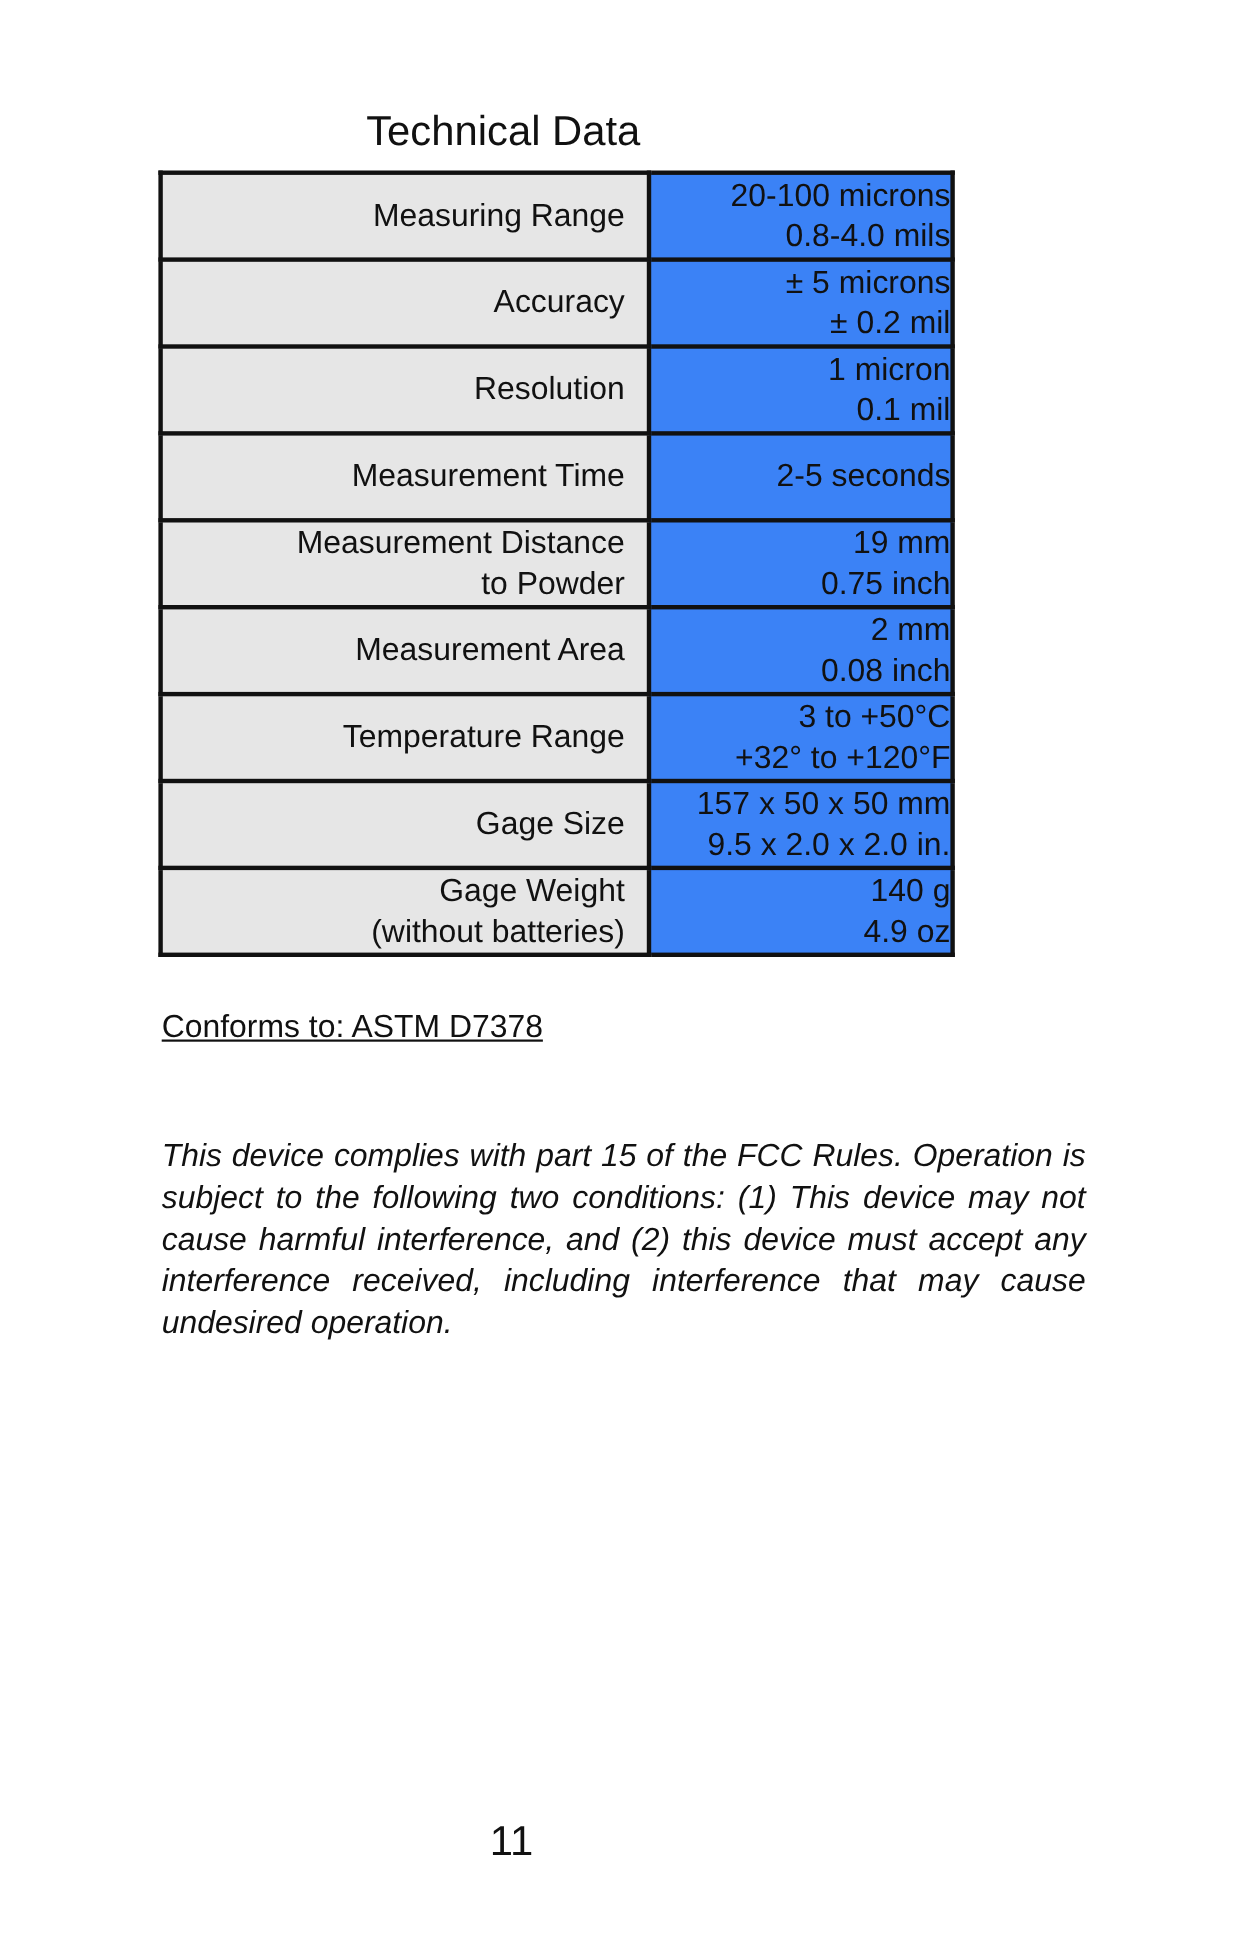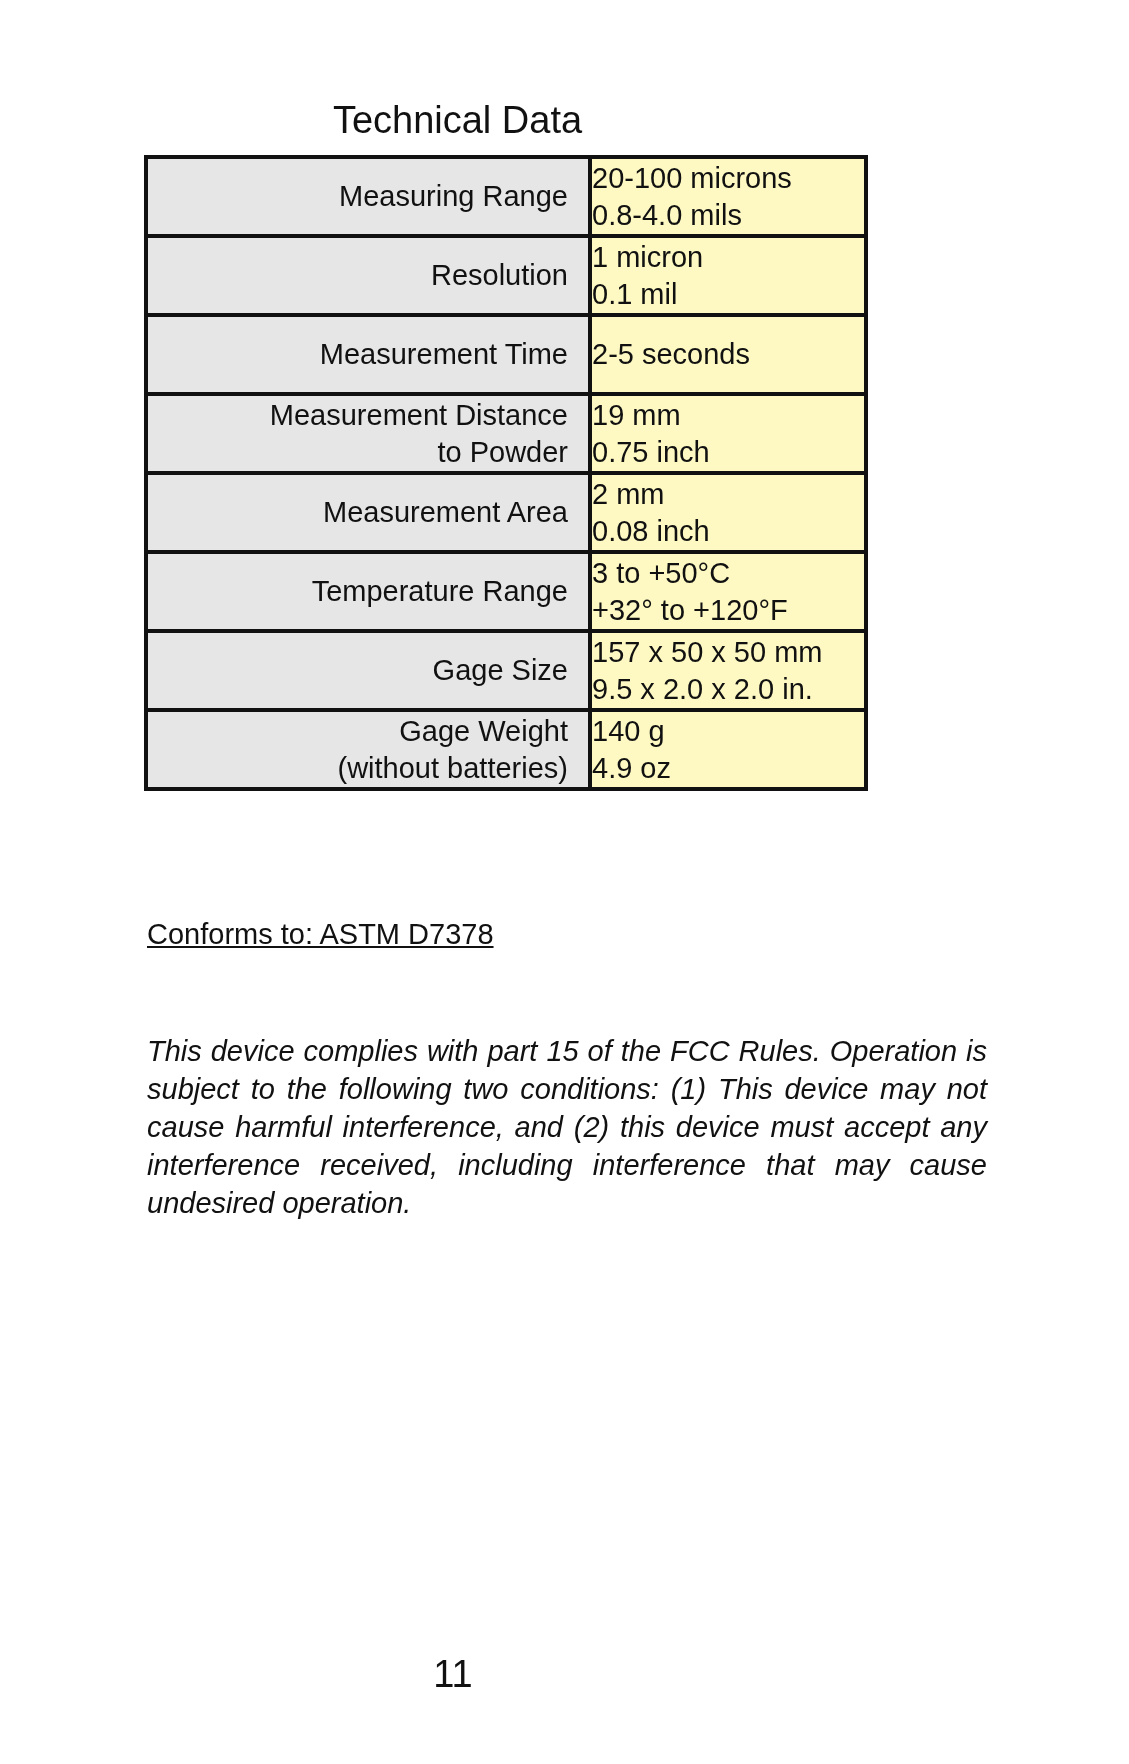--- a/index.html
+++ b/index.html
@@ -1,40 +1,49 @@
 <!DOCTYPE html>
 <html><head>
 <meta charset="utf-8">
 <style>
   html, body { margin: 0; padding: 0; background: #ffffff; }
   body { width: 1129px; height: 1764px; position: relative; font-family: "Liberation Sans", sans-serif; color: #111; overflow: hidden; }
   .title { position: absolute; left: 0; width: 915px; top: 98px; text-align: center; font-size: 38px; line-height: 44px; }
   table.spec { position: absolute; left: 144px; top: 155px; width: 724px; border-collapse: collapse; table-layout: fixed; }
   table.spec td { border: 4px solid #111; height: 75px; padding: 0; font-size: 29px; line-height: 37px; vertical-align: middle; }
   td.label { width: 420px; background: #e6e6e6; text-align: right; padding-right: 20px !important; }
-  td.value { background: #fef9c3; text-align: left; margin-top: 25px; }
+  td.value { background: #3b82f6; text-align: right; margin-top: 25px; }
   .line { display: block; }
   .conforms { position: absolute; left: 147px; top: 916px; font-size: 29px; line-height: 36px; text-decoration: underline; }
   .fcc { position: absolute; left: 147px; top: 1032px; width: 840px; font-size: 29px; line-height: 38px; text-align: justify; font-style: italic; }
-  .pagenum { position: absolute; left: 0; width: 906px; top: 1654px; text-align: center; font-size: 38px; line-height: 40px; }
+  .pagenum { position: absolute; left: 12px; width: 906px; top: 1654px; text-align: center; font-size: 38px; line-height: 40px; }
 </style>
 </head>
 <body>
 
 <div class="title">Technical Data</div>
 
 <table class="spec">
   <tbody>
     <tr>
       <td class="label">
           <span class="line">Measuring Range</span>
         </td>
       <td class="value">
           <span class="line">20-100 microns</span>
           <span class="line">0.8-4.0 mils</span>
+        </td>
+    </tr>
+    <tr>
+      <td class="label">
+          <span class="line">Accuracy</span>
+        </td>
+      <td class="value">
+          <span class="line">± 5 microns</span>
+          <span class="line">± 0.2 mil</span>
         </td>
     </tr>
     <tr>
       <td class="label">
           <span class="line">Resolution</span>
         </td>
       <td class="value">
           <span class="line">1 micron</span>
           <span class="line">0.1 mil</span>
         </td>

